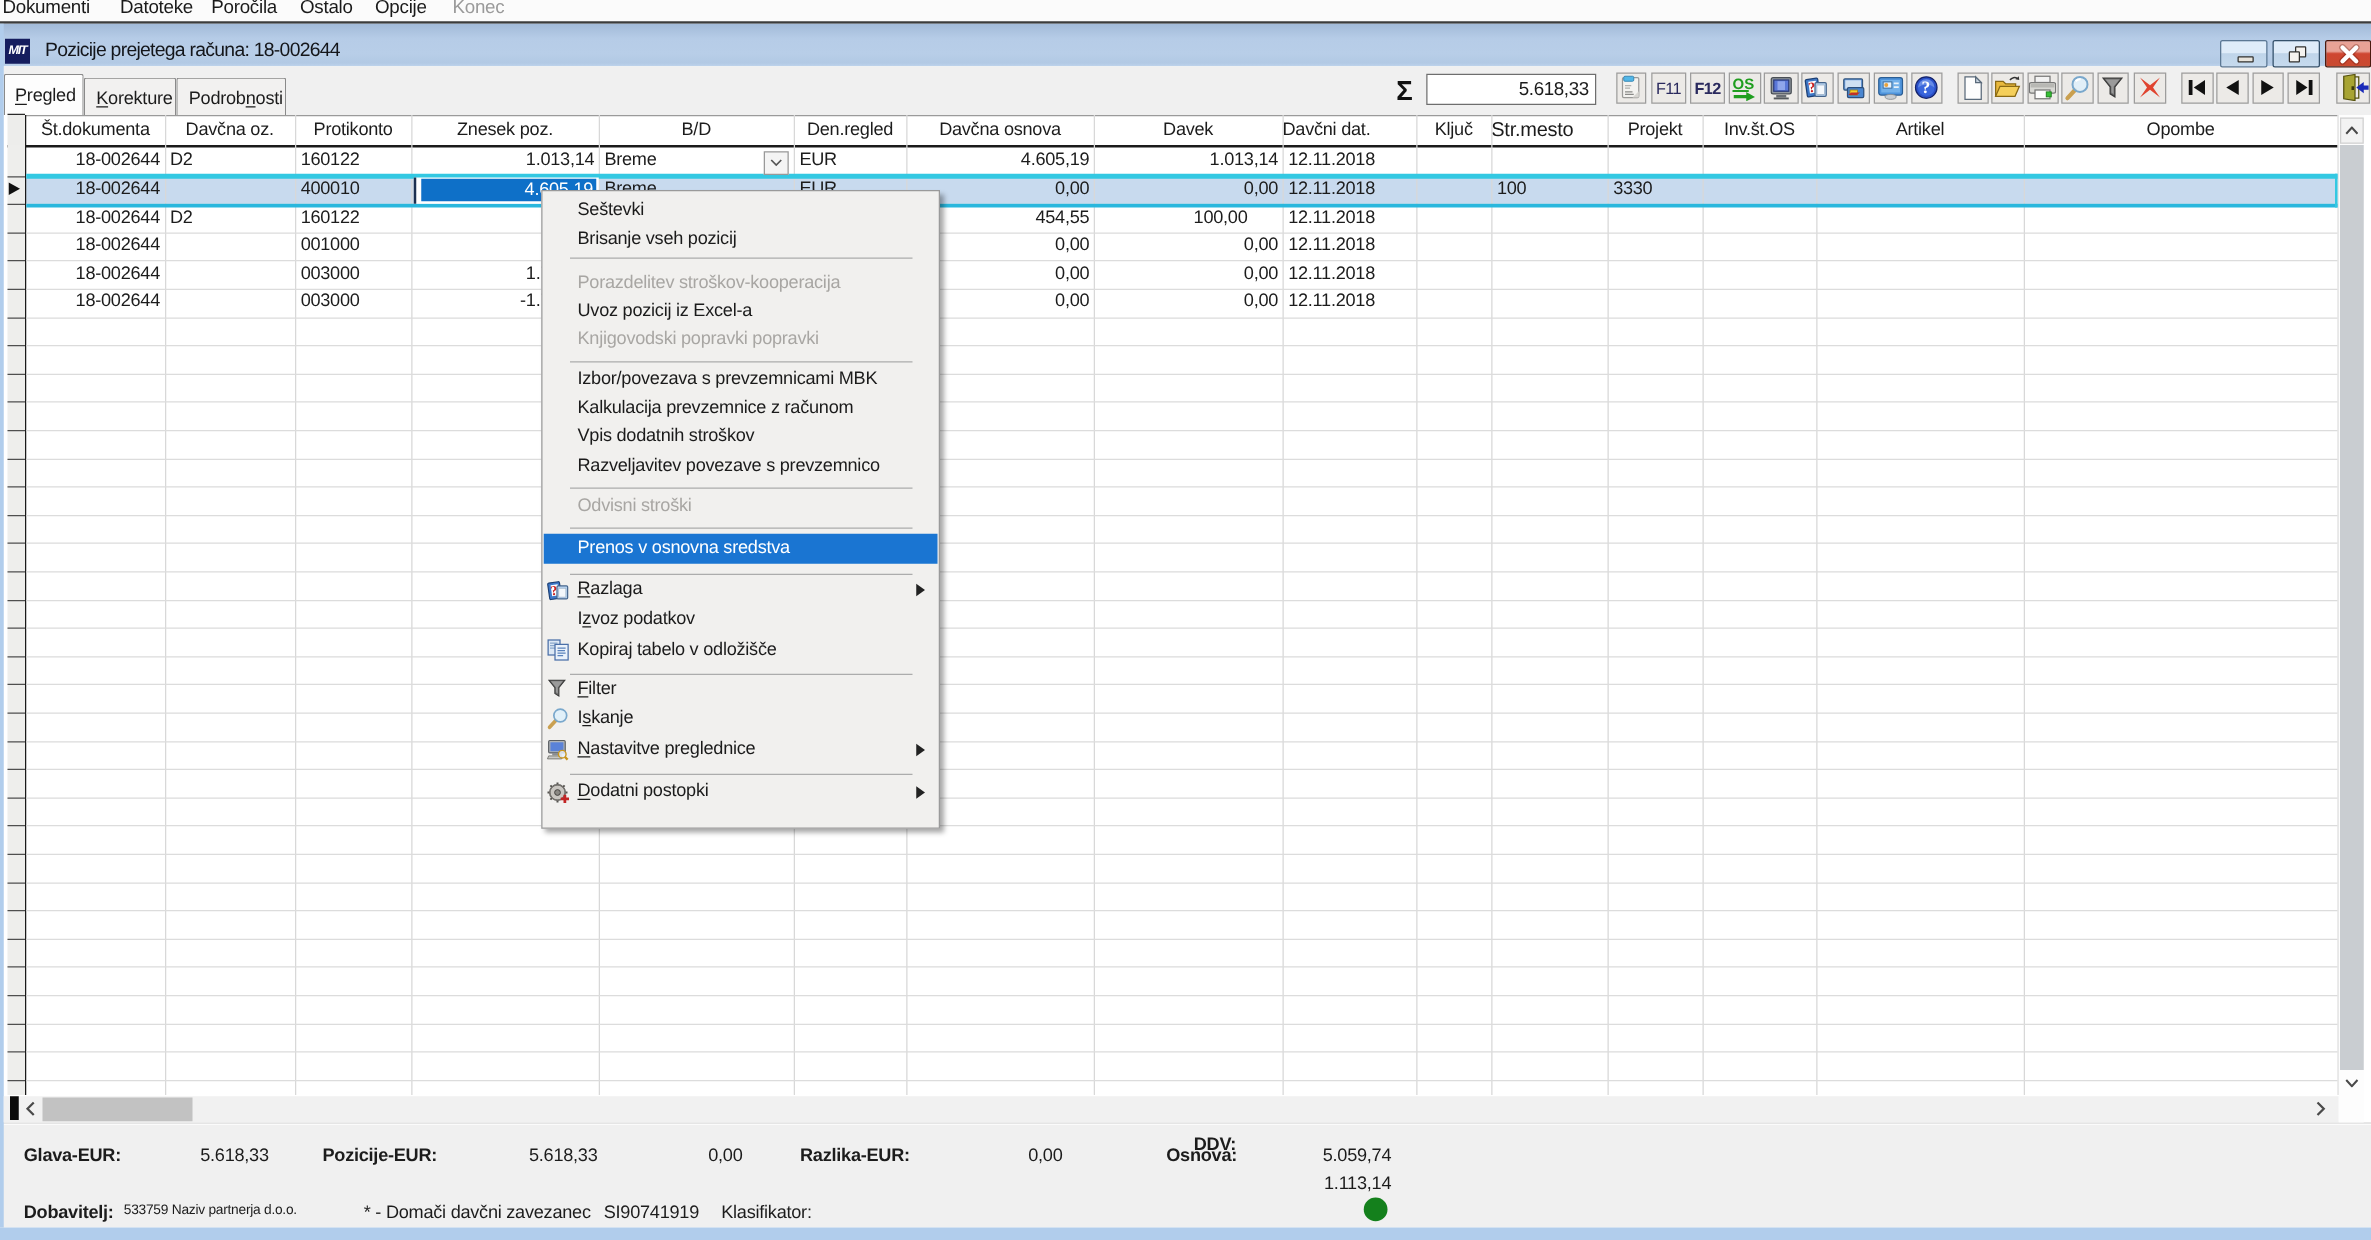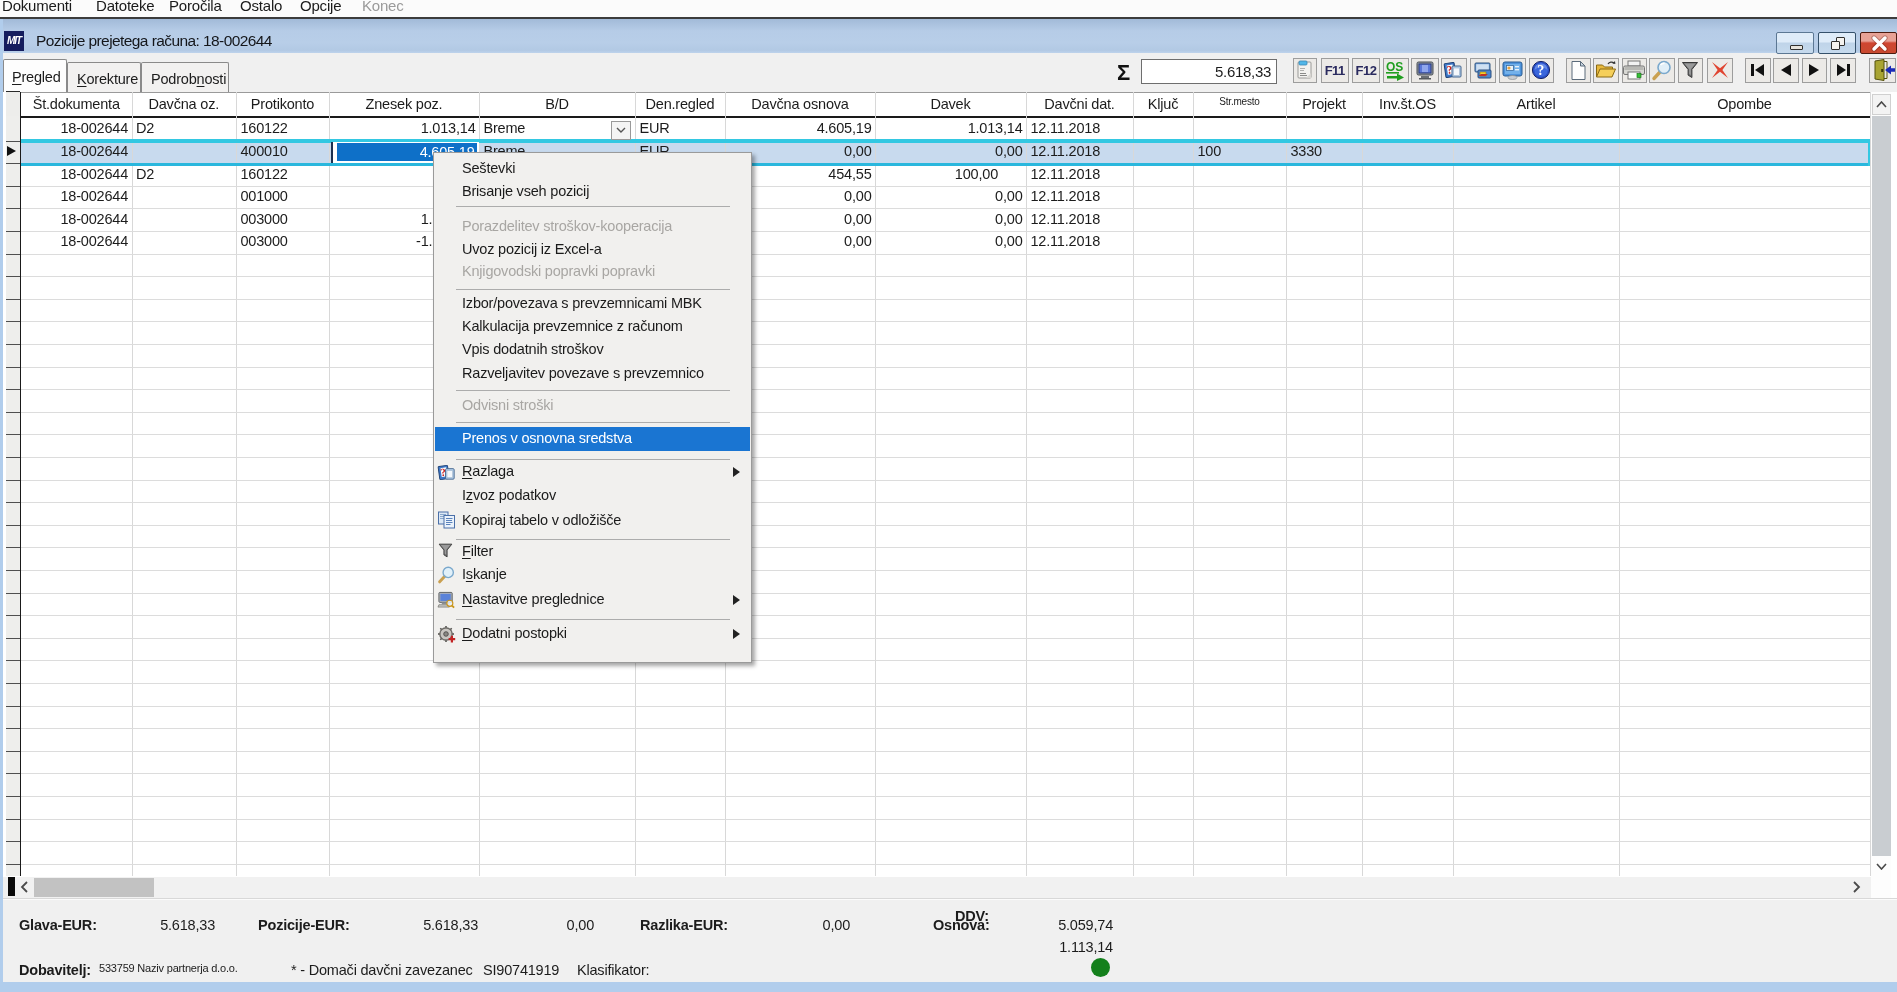--- a/index.html
+++ b/index.html
@@ -65,21 +65,21 @@
       <rect x="3" y="2" width="13" height="16" rx="1" fill="#f3f2ef" stroke="#9a9a98"></rect>
       <rect x="4" y="1" width="8" height="4" rx="1" fill="#52b7e8" stroke="#3a89b5" stroke-width="0.8"></rect>
       <rect x="5" y="8" width="5" height="1" fill="#b0b0ae"></rect>
       <rect x="5" y="10" width="4" height="1" fill="#b0b0ae"></rect>
       <rect x="5" y="13" width="6" height="1" fill="#8a8a88"></rect>
       <rect x="5" y="15" width="7" height="1" fill="#8a8a88"></rect>
       <path d="M11 18 L16 13 V18 Z" fill="#d8d6d2"></path>
     </svg>
   </div>
 <div class="btn" style="left:1321px;width:27.5px">
-    <span style="font-size:13px;font-weight:bold;color:#2a2a5e;letter-spacing:-0.5px">F11</span>
+    <span style="font-size:13px;font-weight:normal;color:#2a2a5e;letter-spacing:-0.5px">F11</span>
   </div>
 <div class="btn" style="left:1352px;width:28px">
     <span style="font-size:13px;font-weight:bold;color:#2a2a5e;letter-spacing:-0.5px">F12</span>
   </div>
 <div class="btn" style="left:1383px;width:26px">
     <svg width="22" height="21" viewBox="0 0 22 21">
       <text x="1" y="11" font-family="Liberation Sans" font-size="12" font-weight="bold" fill="#1f9e1f">OS</text>
       <rect x="1" y="12" width="13" height="1.6" fill="#1f9e1f"></rect>
       <path d="M2 16 H12 V13.5 L19 17.5 L12 21 V18.5 H2 Z" fill="#1f9e1f"></path>
     </svg>
@@ -206,23 +206,23 @@
 <div class="a" style="left:6px;top:92px;width:13.5px;height:24px;background:#ededeb"></div>
 <div class="a" style="left:6px;top:115.5px;width:1864px;height:2.5px;background:#1a1a1a"></div>
 <div class="t" style="left:21px;width:110.5px;top:96px;text-align:center;font-size:14.5px;">Št.dokumenta</div>
 <div class="t" style="left:131.5px;width:104.5px;top:96px;text-align:center;font-size:14.5px;">Davčna oz.</div>
 <div class="t" style="left:236px;width:93px;top:96px;text-align:center;font-size:14.5px;">Protikonto</div>
 <div class="t" style="left:329px;width:150px;top:96px;text-align:center;font-size:14.5px;">Znesek poz.</div>
 <div class="t" style="left:479px;width:156px;top:96px;text-align:center;font-size:14.5px;">B/D</div>
 <div class="t" style="left:635px;width:90px;top:96px;text-align:center;font-size:14.5px;">Den.regled</div>
 <div class="t" style="left:725px;width:150px;top:96px;text-align:center;font-size:14.5px;">Davčna osnova</div>
 <div class="t" style="left:875px;width:151px;top:96px;text-align:center;font-size:14.5px;">Davek</div>
-<div class="t" style="left:1026px;width:107px;top:96px;text-align:center;font-size:14.5px;">Davčni dat.</div>
+<div class="t" style="left:1026px;width:107px;top:96px;font-size:14.5px;">Davčni dat.</div>
 <div class="t" style="left:1133px;width:60px;top:96px;text-align:center;font-size:14.5px;">Ključ</div>
-<div class="t" style="left:1193px;width:93px;top:96px;text-align:center;font-size:10px;">Str.mesto</div>
+<div class="t" style="left:1193px;width:93px;top:96px;text-align:left;font-size:16px;">Str.mesto</div>
 <div class="t" style="left:1286px;width:76px;top:96px;text-align:center;font-size:14.5px;">Projekt</div>
 <div class="t" style="left:1362px;width:91px;top:96px;text-align:center;font-size:14.5px;">Inv.št.OS</div>
 <div class="t" style="left:1453px;width:166px;top:96px;text-align:center;font-size:14.5px;">Artikel</div>
 <div class="t" style="left:1619px;width:251px;top:96px;text-align:center;font-size:14.5px;">Opombe</div>
 <div class="vline" style="left:131.5px;top:92px;height:784px"></div>
 <div class="vline" style="left:236px;top:92px;height:784px"></div>
 <div class="vline" style="left:329px;top:92px;height:784px"></div>
 <div class="vline" style="left:479px;top:92px;height:784px"></div>
 <div class="vline" style="left:635px;top:92px;height:784px"></div>
 <div class="vline" style="left:725px;top:92px;height:784px"></div>

